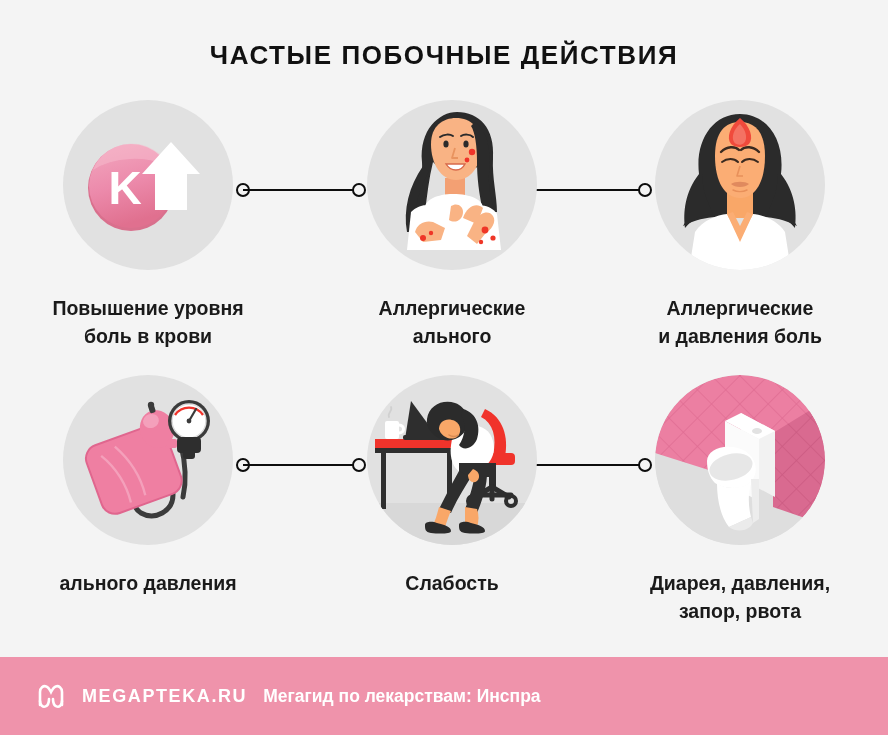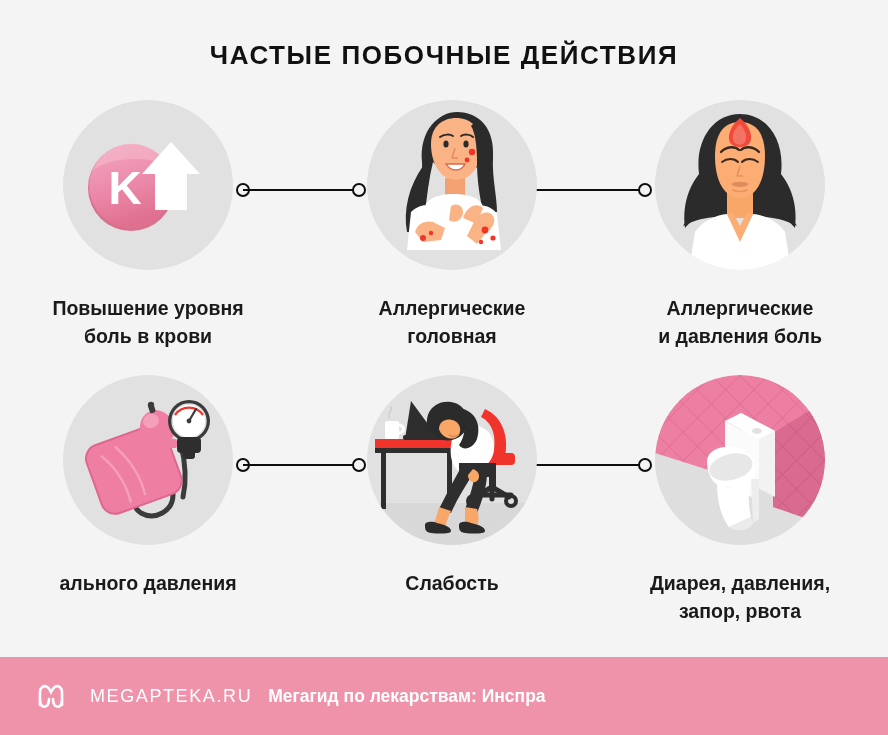--- a/index.html
+++ b/index.html
@@ -124,23 +124,23 @@
     display: flex;
     align-items: center;
   }
   .footer-logo {
     margin-left: 36px;
     width: 30px;
     height: 26px;
     flex: none;
   }
   .footer-brand {
-    margin-left: 24px;
+    margin-left: 16px;
     font-size: 18px;
-    font-weight: normal;
+    font-weight: bold;
     letter-spacing: 1.6px;
     color: #ffffff;
   }
   .footer-sub {
     margin-left: 16px;
     font-size: 17.5px;
     font-weight: bold;
     color: #ffffff;
   }
 
@@ -241,21 +241,21 @@
               <circle cx="56" cy="138" r="3" fill="#ef3627"></circle>
               <circle cx="64" cy="133" r="2.2" fill="#ef3627"></circle>
               <circle cx="118" cy="130" r="3.4" fill="#ef3627"></circle>
               <circle cx="126" cy="138" r="2.6" fill="#ef3627"></circle>
               <circle cx="114" cy="142" r="2.2" fill="#ef3627"></circle>
             </svg>
           </div>
         </div>
         <div class="caption">
           <div>Аллергические</div>
-          <div>головная</div>
+          <div>ального</div>
         </div>
       </div>
 
       <div class="cell col2">
         <div class="circle-wrap">
           <div class="circle">
             <svg viewBox="0 0 170 170" width="170" height="170">
 
               <path d="M44 74 C40 40 58 14 85 14 C112 14 130 40 126 74
                        C123 98 134 112 142 126 C126 118 112 116 100 118

